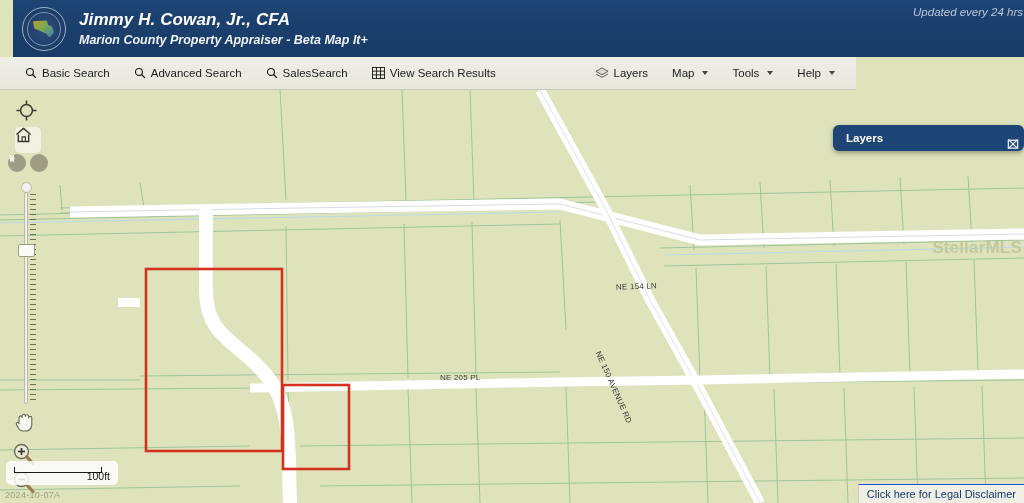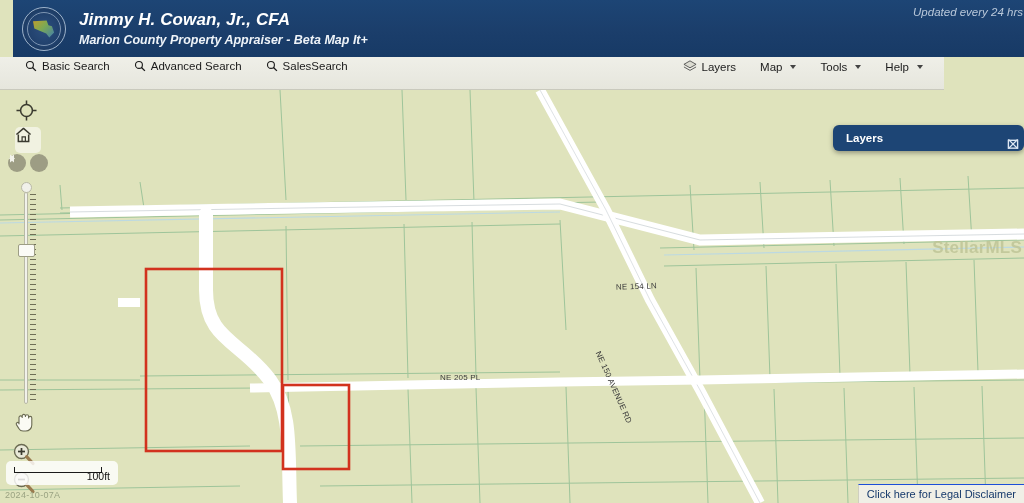--- a/index.html
+++ b/index.html
@@ -42,24 +42,24 @@
   .title-sub {
     color: #eef3f8; font-size: 12.5px; font-weight: bold; margin-top: 3px;
   }
   .updated {
     position: absolute; right: 14px; top: 6px;
     color: #b9c8da; font-size: 11.5px; text-align: center;
   }
 
   
   .toolbar {
-    position: absolute; top: 57px; left: 0; width: 944px; height: 33px;
+    position: absolute; top: 57px; left: 0; width: 856px; height: 33px;
     background: linear-gradient(180deg,#efefe8 0%,#e6e6dd 100%);
     border-bottom: 1px solid #c9c9bd;
-    display: flex; align-items: flex-start;
+    display: flex; align-items: center;
   }
   .tb-left { display: flex; align-items: center; margin-left: 20px; }
   .tb-right { display: flex; align-items: center; position: absolute; right: 10px; }
   .tb-item {
     display: flex; align-items: center; gap: 5px;
     font-size: 11.5px; color: #1b1b1b; padding: 3px 5px;
     margin-right: 14px; cursor: pointer; white-space: nowrap;
   }
   .tb-right .tb-item { margin-right: 6px; margin-left: 8px; }
   .caret {
@@ -202,20 +202,32 @@
         <span>
           <svg width="12" height="12" viewBox="0 0 16 16">
               <circle cx="6.6" cy="6.6" r="4.6" fill="none" stroke="#1b1b1b" stroke-width="1.5"></circle>
               <line x1="10" y1="10" x2="14.5" y2="14.5" stroke="#1b1b1b" stroke-width="1.8"></line>
             </svg>
         </span>
         <span>SalesSearch</span>
       </div>
 
 
+      <div class="tb-item">
+        <span>
+          <svg width="13" height="12" viewBox="0 0 14 13">
+              <rect x="0.5" y="0.5" width="13" height="12" fill="none" stroke="#1b1b1b" stroke-width="1"></rect>
+              <line x1="0.5" y1="4.5" x2="13.5" y2="4.5" stroke="#1b1b1b" stroke-width="1"></line>
+              <line x1="0.5" y1="8.5" x2="13.5" y2="8.5" stroke="#1b1b1b" stroke-width="1"></line>
+              <line x1="4.8" y1="0.5" x2="4.8" y2="12.5" stroke="#1b1b1b" stroke-width="1"></line>
+              <line x1="9.2" y1="0.5" x2="9.2" y2="12.5" stroke="#1b1b1b" stroke-width="1"></line>
+            </svg>
+        </span>
+        <span>View Search Results</span>
+      </div>
 
     </div>
 
     <div class="tb-right">
       <div class="tb-item">
         <span>
           <svg width="14" height="13" viewBox="0 0 16 15">
             <polygon points="8,1 15,5 8,9 1,5" fill="#dcdcd2" stroke="#4a4a4a" stroke-width="1"></polygon>
             <polyline points="1,8 8,12 15,8" fill="none" stroke="#4a4a4a" stroke-width="1"></polyline>
           </svg>

